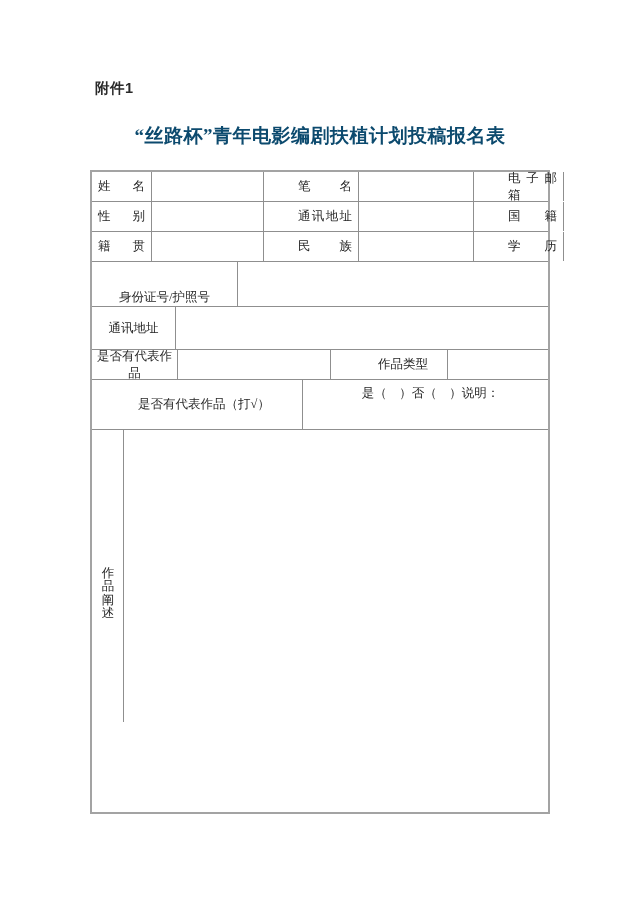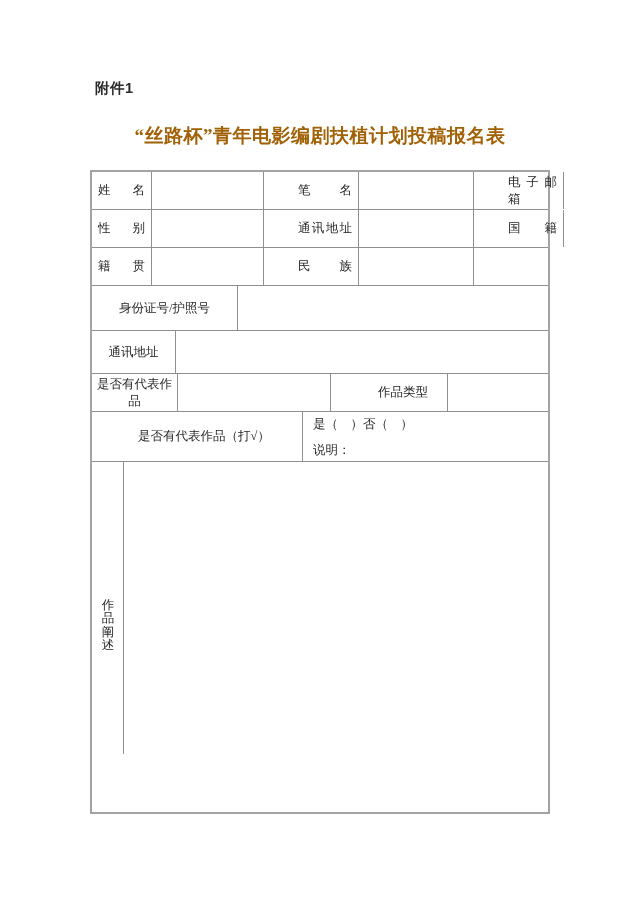--- a/index.html
+++ b/index.html
@@ -7,47 +7,47 @@
     position:relative;width:640px;height:904px;background:#ffffff;overflow:hidden;
     font-family:"Liberation Serif","DejaVu Serif",serif;color:#262626;
   }
   .attachment{
     position:absolute;left:95px;top:79px;
     font-family:"Liberation Sans","DejaVu Sans",sans-serif;
     font-size:14.5px;font-weight:600;color:#2a2a2a;letter-spacing:.5px;
   }
   .doc-title{
     position:absolute;left:0;top:123px;width:640px;text-align:center;
-    font-size:19px;font-weight:700;color:#a16207;letter-spacing:.5px;
+    font-size:19px;font-weight:700;color:#0c4a6e;letter-spacing:.5px;
   }
   .form-table{
     position:absolute;left:90px;top:170px;width:460px;height:644px;
     box-sizing:border-box;border:2px solid #a3a3a3;background:#fff;
     font-size:12.5px;color:#262626;
   }
   .row{display:flex;box-sizing:border-box;border-bottom:1px solid #8f8f8f;}
   .row:last-child{border-bottom:none;}
   .c{
     box-sizing:border-box;border-right:1px solid #8f8f8f;
     display:flex;align-items:center;overflow:hidden;
   }
   .c:last-child{border-right:none;}
   .lab{padding:0 6px;}
   .ctr{justify-content:center;text-align:center;padding:0 3px;}
   .dist{
     display:inline-block;width:100%;
     text-align:justify;text-align-last:justify;text-justify:inter-character;
   }
-  .h42{height:38px;gap:28px;} .h45{height:45px;} .h43{height:43px;} .h50{height:50px;} .h292{height:292px;}
+  .h42{height:30px;gap:28px;} .h45{height:45px;} .h43{height:43px;} .h50{height:50px;} .h292{height:292px;}
   .w60{flex:0 0 60px;} .w84{flex:0 0 84px;justify-content:center;} .w67{flex:0 0 67px;} .w87{flex:0 0 87px;}
-  .w62{flex:0 0 62px;} .w96{flex:0 0 96px;} .w146{flex:0 0 146px;} .w310{flex:0 0 310px;}
+  .w62{flex:0 0 62px;} .w96{flex:0 0 96px;} .w146{flex:0 0 146px;align-items:flex-end;} .w310{flex:0 0 310px;}
   .w372{flex:0 0 372px;} .w86{flex:0 0 86px;} .w125{flex:0 0 125px;} .w89{flex:0 0 89px;}
   .w156{flex:0 0 156px;} .w211{flex:0 0 211px;padding-left:17px;} .w245{flex:0 0 245px;}
   .w32{flex:0 0 32px;} .w424{flex:0 0 424px;}
-  .rep-cell{flex-direction:column;align-items:flex-start;justify-content:center;padding-left:10px;line-height:26px;}
+  .rep-cell{flex-direction:row;align-items:flex-start;justify-content:center;padding-left:10px;line-height:26px;}
   .vcell{justify-content:center;}
   .vtext{
     writing-mode:vertical-lr;letter-spacing:13px;padding-top:13px;
     text-orientation:upright;
   }
 </style>
 </head>
 <body>
 
 <div class="page">
@@ -90,20 +90,23 @@
 
     <div class="row h42">
       <div class="c lab w60">
           <span class="dist">籍贯</span>
         </div>
       <div class="c w84"></div>
       <div class="c lab w67">
           <span class="dist">民族</span>
         </div>
       <div class="c w87"></div>
+      <div class="c lab w62">
+          <span class="dist">学历</span>
+        </div>
       <div class="c w96"></div>
     </div>
 
 
     <div class="row h45">
       <div class="c ctr w146">
           <span>身份证号/护照号</span>
         </div>
       <div class="c w310"></div>
     </div>

